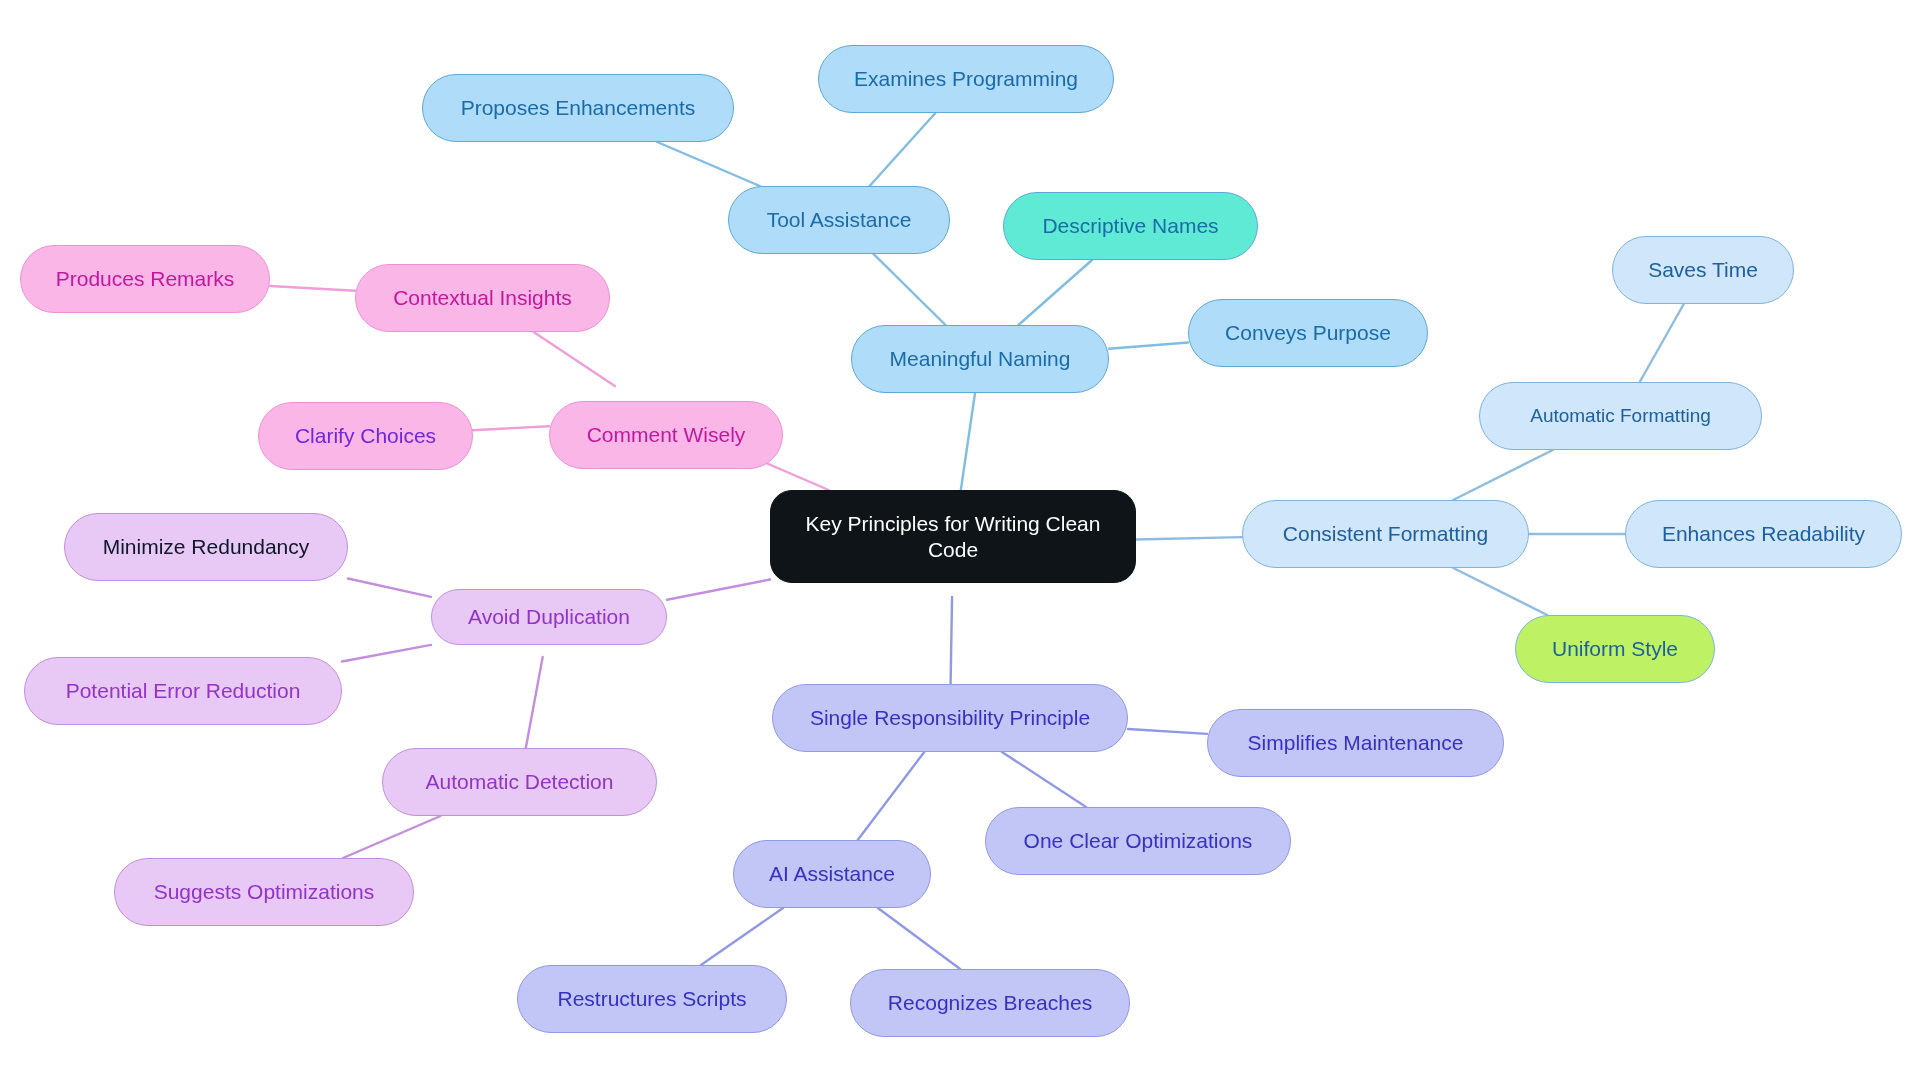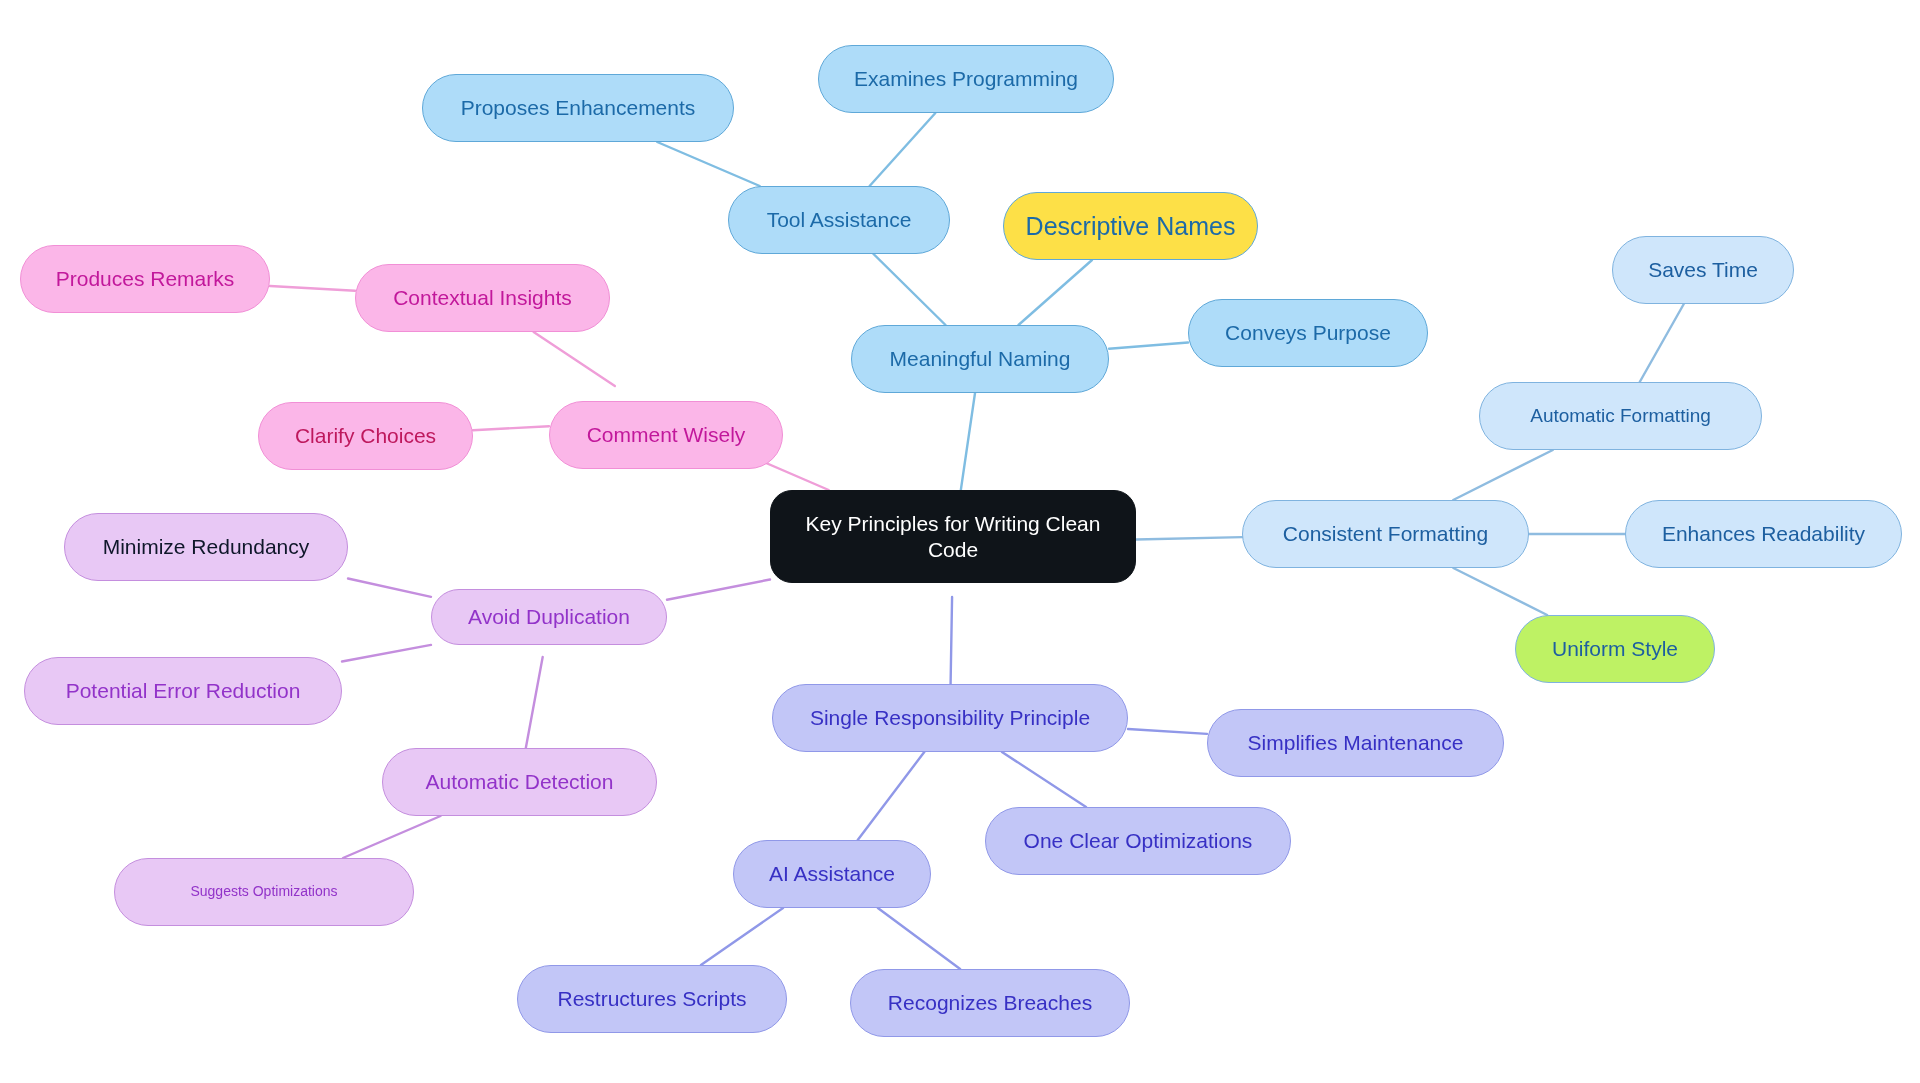--- a/index.html
+++ b/index.html
@@ -75,31 +75,31 @@
       <line x1="1639.7123287671234" y1="382" x2="1683.7876712328766" y2="304" stroke="#8fbce0" stroke-width="2.4" stroke-linecap="round"></line>
       <line x1="1529" y1="534" x2="1625" y2="534" stroke="#8fbce0" stroke-width="2.4" stroke-linecap="round"></line>
       <line x1="1453.3521739130435" y1="568" x2="1547.1478260869565" y2="615" stroke="#8fbce0" stroke-width="2.4" stroke-linecap="round"></line>
     </svg>
   <div id="node-layer">
       <div class="node root" style="left: 770px; top: 490px; width: 366px; height: 93px; font-size: 21px; background: rgb(15, 20, 25); color: rgb(255, 255, 255); border-color: rgb(15, 20, 25);">Key Principles for Writing Clean Code</div>
       <div class="node" style="left: 851px; top: 325px; width: 258px; height: 68px; font-size: 21px; background: rgb(174, 220, 249); color: rgb(28, 106, 168); border-color: rgb(95, 168, 216);">Meaningful Naming</div>
       <div class="node" style="left: 728px; top: 186px; width: 222px; height: 68px; font-size: 21px; background: rgb(174, 220, 249); color: rgb(28, 106, 168); border-color: rgb(95, 168, 216);">Tool Assistance</div>
       <div class="node" style="left: 422px; top: 74px; width: 312px; height: 68px; font-size: 21px; background: rgb(174, 220, 249); color: rgb(28, 106, 168); border-color: rgb(95, 168, 216);">Proposes Enhancements</div>
       <div class="node" style="left: 818px; top: 45px; width: 296px; height: 68px; font-size: 21px; background: rgb(174, 220, 249); color: rgb(28, 106, 168); border-color: rgb(95, 168, 216);">Examines Programming</div>
-      <div class="node" style="left: 1003px; top: 192px; width: 255px; height: 68px; font-size: 25px; background: #fde047; color: rgb(28, 106, 168); border-color: rgb(95, 168, 216);">Descriptive Names</div>
+      <div class="node" style="left: 1003px; top: 192px; width: 255px; height: 68px; font-size: 21px; background: #5eead4; color: rgb(28, 106, 168); border-color: rgb(95, 168, 216);">Descriptive Names</div>
       <div class="node" style="left: 1188px; top: 299px; width: 240px; height: 68px; font-size: 21px; background: rgb(174, 220, 249); color: rgb(28, 106, 168); border-color: rgb(95, 168, 216);">Conveys Purpose</div>
       <div class="node" style="left: 549px; top: 401px; width: 234px; height: 68px; font-size: 21px; background: rgb(251, 182, 232); color: rgb(194, 24, 155); border-color: rgb(241, 143, 214);">Comment Wisely</div>
       <div class="node" style="left: 355px; top: 264px; width: 255px; height: 68px; font-size: 21px; background: rgb(251, 182, 232); color: rgb(194, 24, 155); border-color: rgb(241, 143, 214);">Contextual Insights</div>
       <div class="node" style="left: 20px; top: 245px; width: 250px; height: 68px; font-size: 21px; background: rgb(251, 182, 232); color: rgb(194, 24, 155); border-color: rgb(241, 143, 214);">Produces Remarks</div>
-      <div class="node" style="left: 258px; top: 402px; width: 215px; height: 68px; font-size: 21px; background: rgb(251, 182, 232); color: #be185d; border-color: rgb(241, 143, 214);">Clarify Choices</div>
+      <div class="node" style="left: 258px; top: 402px; width: 215px; height: 68px; font-size: 21px; background: rgb(251, 182, 232); color: #6d28d9; border-color: rgb(241, 143, 214);">Clarify Choices</div>
       <div class="node" style="left: 431px; top: 589px; width: 236px; height: 56px; font-size: 21px; background: rgb(232, 200, 245); color: rgb(146, 51, 201); border-color: rgb(196, 142, 222);">Avoid Duplication</div>
       <div class="node" style="left: 64px; top: 513px; width: 284px; height: 68px; font-size: 21px; background: rgb(232, 200, 245); color: #0f172a; border-color: rgb(196, 142, 222);">Minimize Redundancy</div>
       <div class="node" style="left: 24px; top: 657px; width: 318px; height: 68px; font-size: 21px; background: rgb(232, 200, 245); color: rgb(146, 51, 201); border-color: rgb(196, 142, 222);">Potential Error Reduction</div>
       <div class="node" style="left: 382px; top: 748px; width: 275px; height: 68px; font-size: 21px; background: rgb(232, 200, 245); color: rgb(146, 51, 201); border-color: rgb(196, 142, 222);">Automatic Detection</div>
-      <div class="node" style="left: 114px; top: 858px; width: 300px; height: 68px; font-size: 14px; background: rgb(232, 200, 245); color: rgb(146, 51, 201); border-color: rgb(196, 142, 222); text-align: center;">Suggests Optimizations</div>
+      <div class="node" style="left: 114px; top: 858px; width: 300px; height: 68px; font-size: 21px; background: rgb(232, 200, 245); color: rgb(146, 51, 201); border-color: rgb(196, 142, 222); text-align: center;">Suggests Optimizations</div>
       <div class="node" style="left: 772px; top: 684px; width: 356px; height: 68px; font-size: 21px; background: rgb(194, 198, 247); color: rgb(55, 48, 196); border-color: rgb(144, 152, 232);">Single Responsibility Principle</div>
       <div class="node" style="left: 1207px; top: 709px; width: 297px; height: 68px; font-size: 21px; background: rgb(194, 198, 247); color: rgb(55, 48, 196); border-color: rgb(144, 152, 232);">Simplifies Maintenance</div>
       <div class="node" style="left: 985px; top: 807px; width: 306px; height: 68px; font-size: 21px; background: rgb(194, 198, 247); color: rgb(55, 48, 196); border-color: rgb(144, 152, 232);">One Clear Optimizations</div>
       <div class="node" style="left: 733px; top: 840px; width: 198px; height: 68px; font-size: 21px; background: rgb(194, 198, 247); color: rgb(55, 48, 196); border-color: rgb(144, 152, 232);">AI Assistance</div>
       <div class="node" style="left: 517px; top: 965px; width: 270px; height: 68px; font-size: 21px; background: rgb(194, 198, 247); color: rgb(55, 48, 196); border-color: rgb(144, 152, 232);">Restructures Scripts</div>
       <div class="node" style="left: 850px; top: 969px; width: 280px; height: 68px; font-size: 21px; background: rgb(194, 198, 247); color: rgb(55, 48, 196); border-color: rgb(144, 152, 232);">Recognizes Breaches</div>
       <div class="node" style="left: 1242px; top: 500px; width: 287px; height: 68px; font-size: 21px; background: rgb(207, 230, 251); color: rgb(29, 95, 160); border-color: rgb(127, 179, 223);">Consistent Formatting</div>
       <div class="node" style="left: 1479px; top: 382px; width: 283px; height: 68px; font-size: 19px; background: rgb(207, 230, 251); color: rgb(29, 95, 160); border-color: rgb(127, 179, 223);">Automatic Formatting</div>
       <div class="node" style="left: 1612px; top: 236px; width: 182px; height: 68px; font-size: 21px; background: rgb(207, 230, 251); color: rgb(29, 95, 160); border-color: rgb(127, 179, 223);">Saves Time</div>
       <div class="node" style="left: 1625px; top: 500px; width: 277px; height: 68px; font-size: 21px; background: rgb(207, 230, 251); color: rgb(29, 95, 160); border-color: rgb(127, 179, 223);">Enhances Readability</div>

